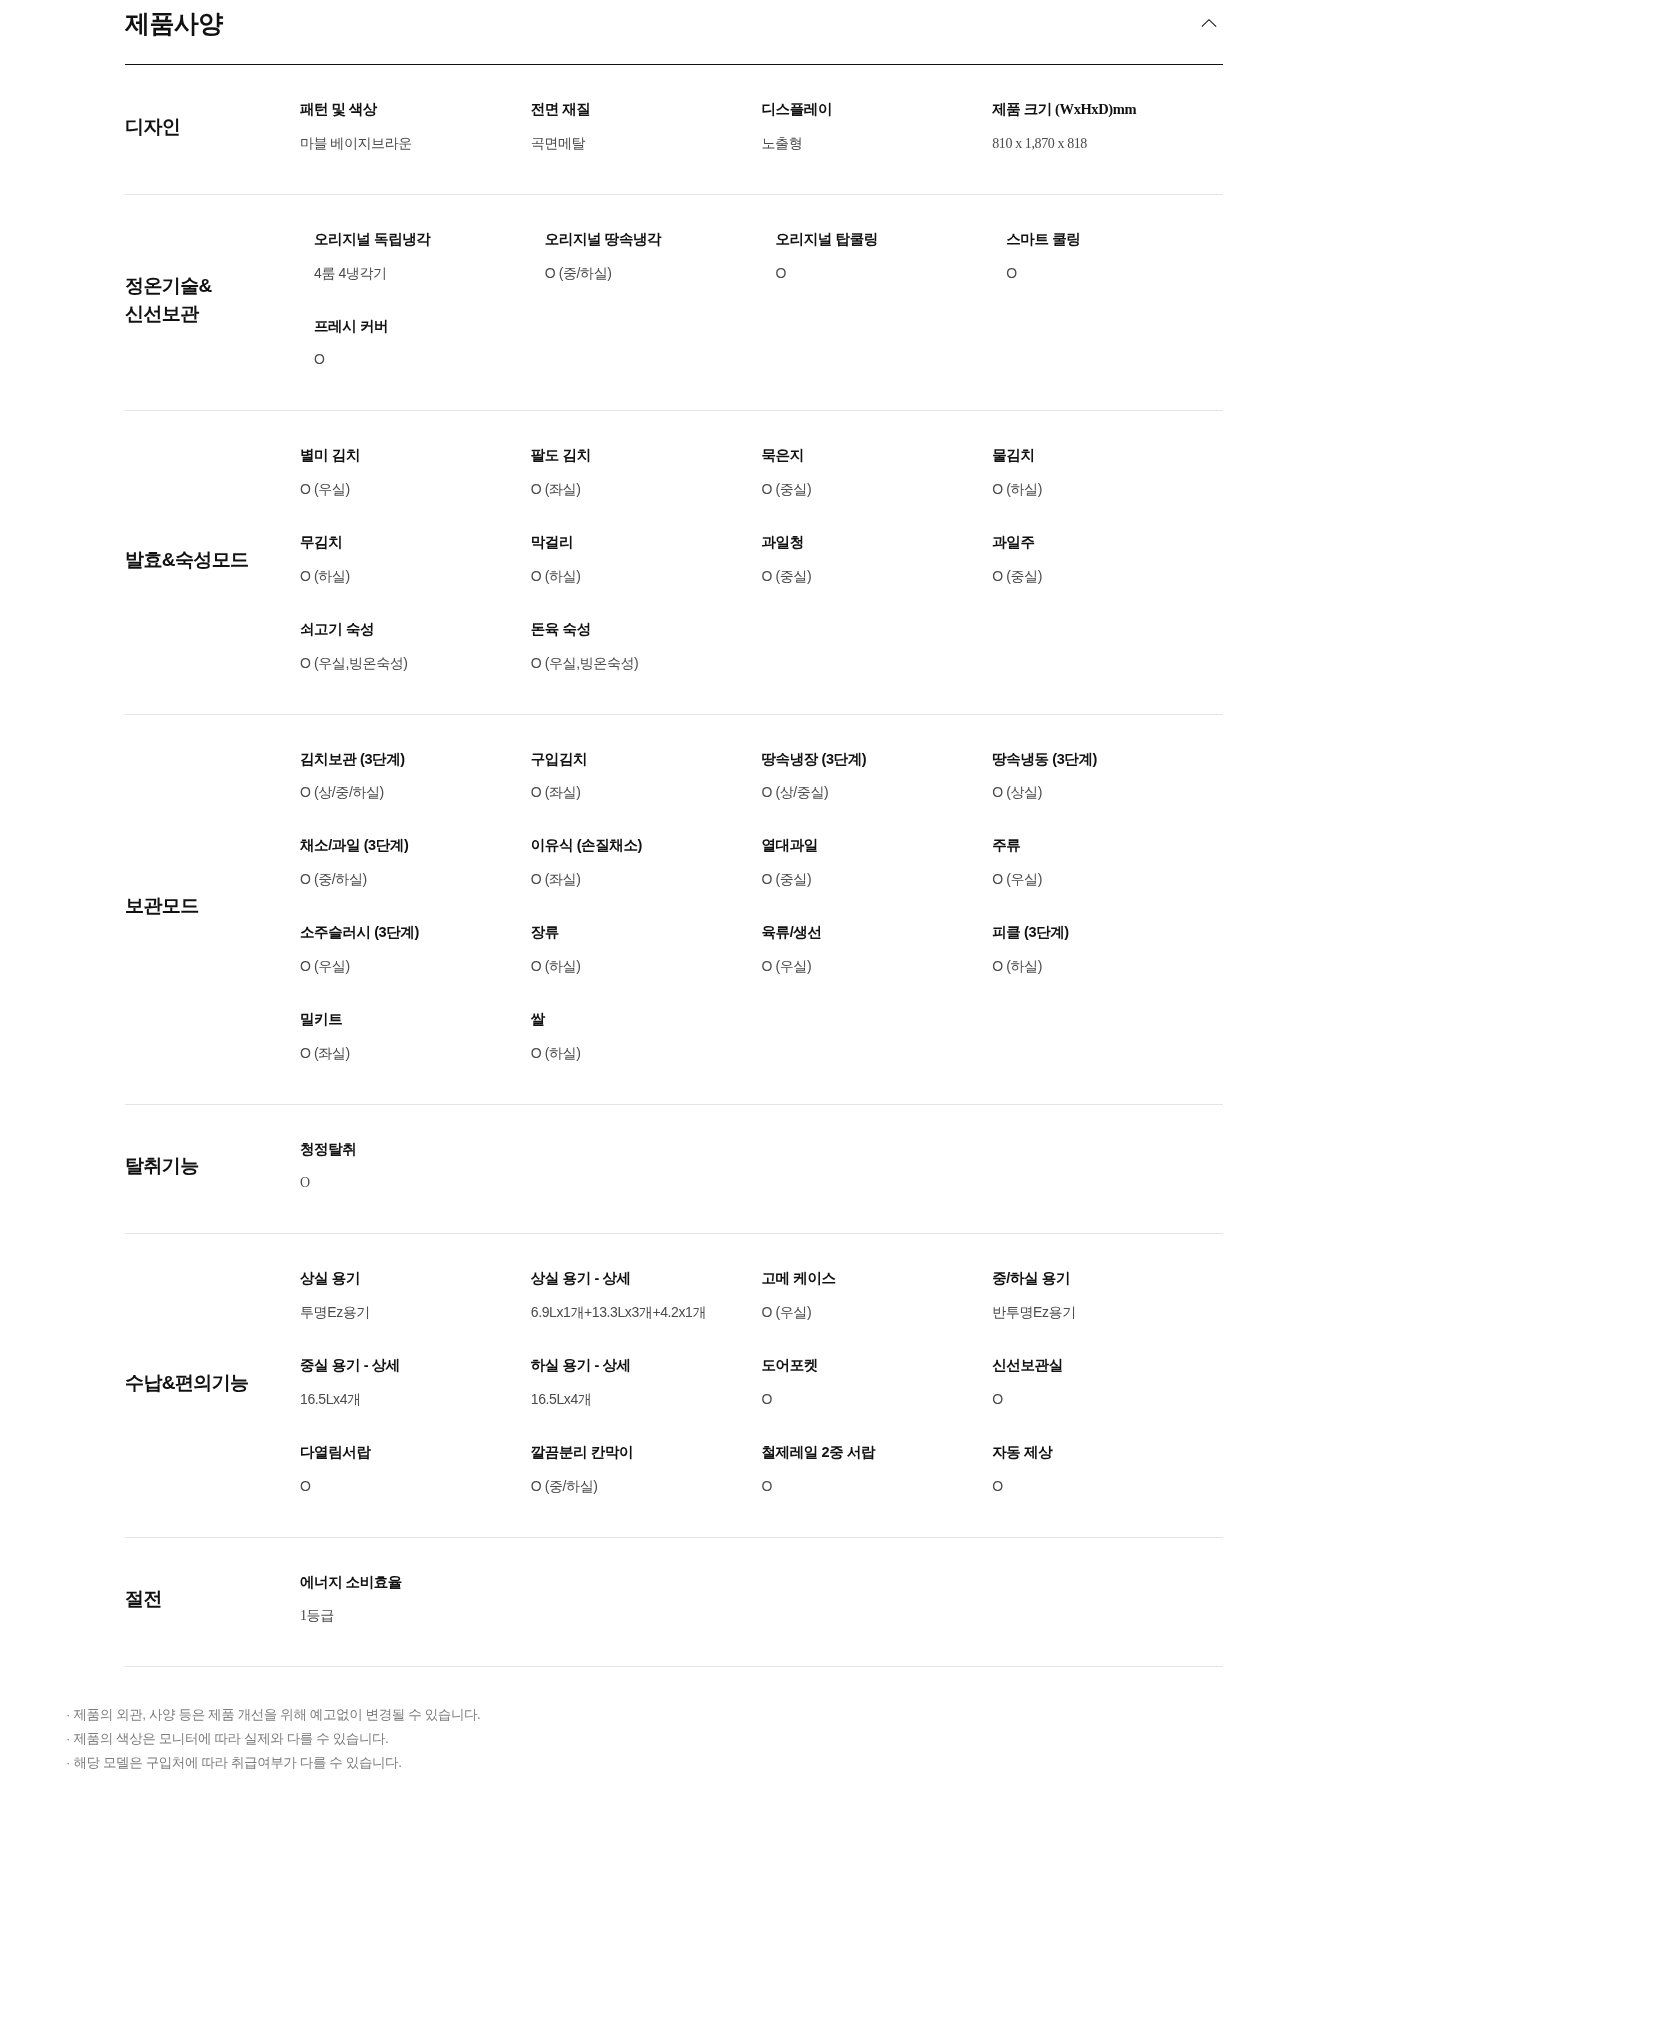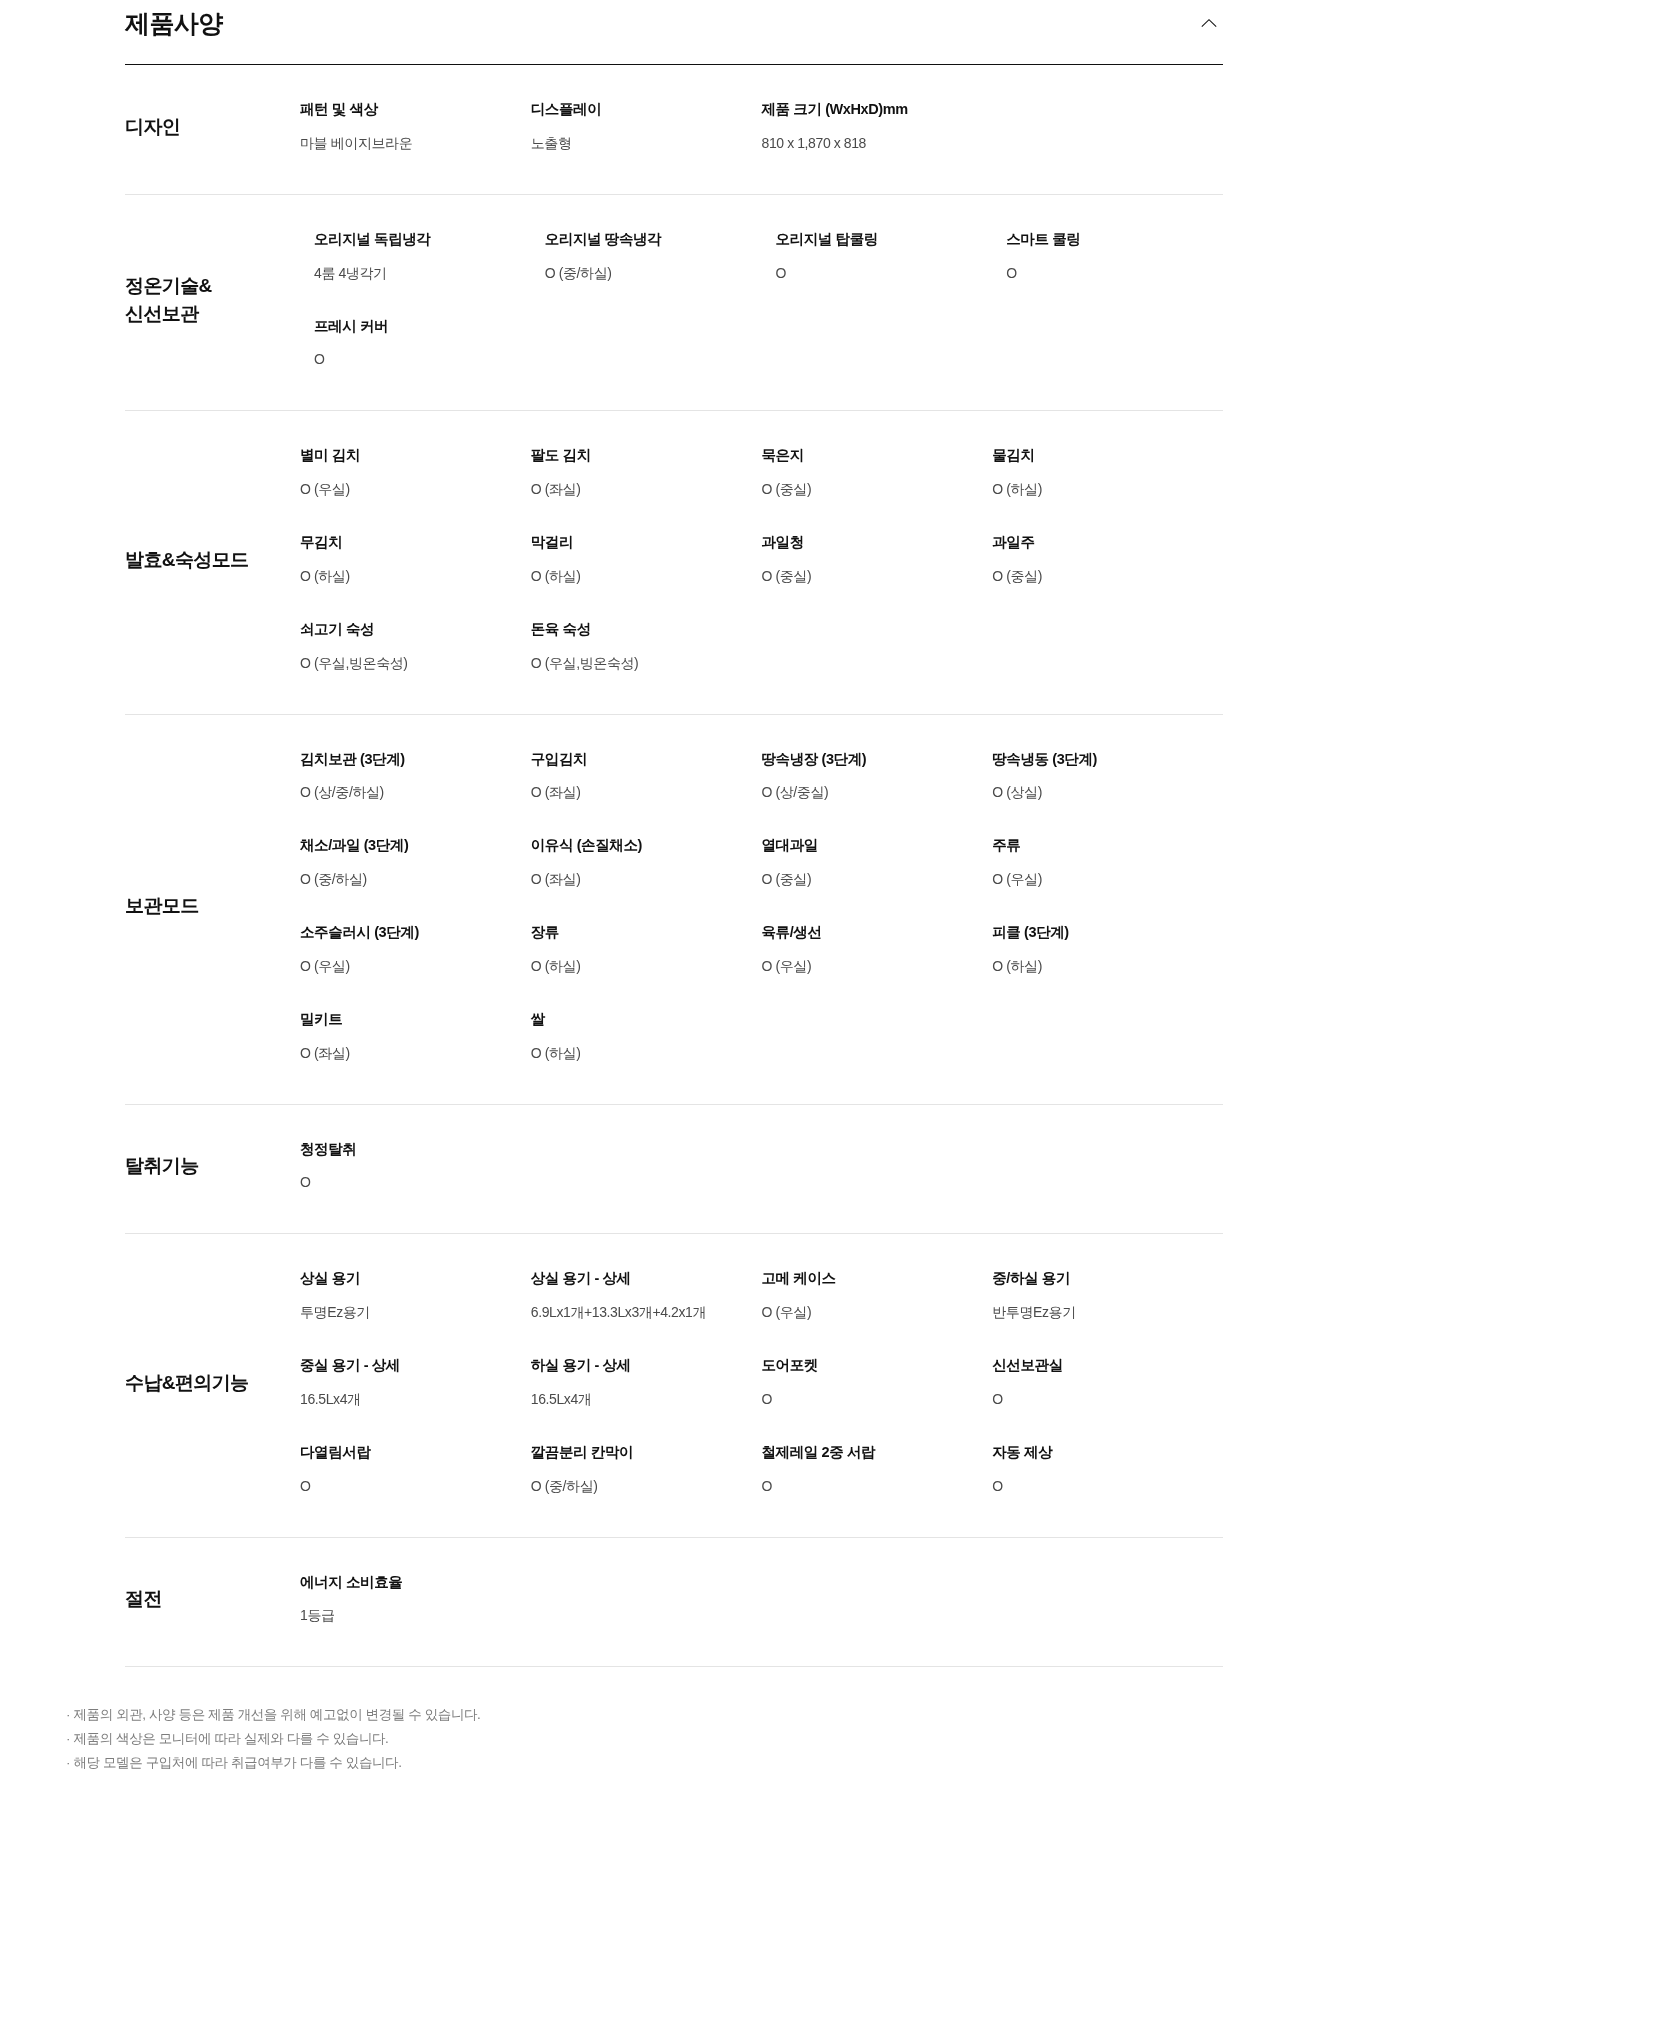--- a/index.html
+++ b/index.html
@@ -76,21 +76,21 @@
     flex: 1 1 auto;
     display: flex;
     flex-wrap: wrap;
   }
   .spec-item {
     width: 25%;
     flex: 0 0 25%;
     padding: 0 18px 0 0;
     margin-bottom: 32px;
   }
-  .row-items.compact .spec-item { margin-bottom: 0; }
+  .row-items.compact .spec-item { margin-bottom: 0; font-family: Liberation Serif, serif; }
   .spec-item.last-line { margin-bottom: 0; }
   .item-name {
     font-size: 14.5px;
     font-weight: bold;
     color: #111111;
     letter-spacing: -0.4px;
     line-height: 1.5;
     margin-bottom: 12px;
   }
   .item-value {
@@ -134,20 +134,24 @@
 
   <div class="spec-table">
       <div class="spec-row">
         <div class="row-label">디자인</div>
         <div class="row-items compact">
           <div class="spec-item last-line">
             <div class="item-name">패턴 및 색상</div>
             <div class="item-value">마블 베이지브라운</div>
           </div>
           <div class="spec-item last-line">
+            <div class="item-name">전면 재질</div>
+            <div class="item-value">곡면메탈</div>
+          </div>
+          <div class="spec-item last-line">
             <div class="item-name">디스플레이</div>
             <div class="item-value">노출형</div>
           </div>
           <div class="spec-item last-line">
             <div class="item-name">제품 크기 (WxHxD)mm</div>
             <div class="item-value">810 x 1,870 x 818</div>
           </div>
         </div>
       </div>
       <div class="spec-row">

